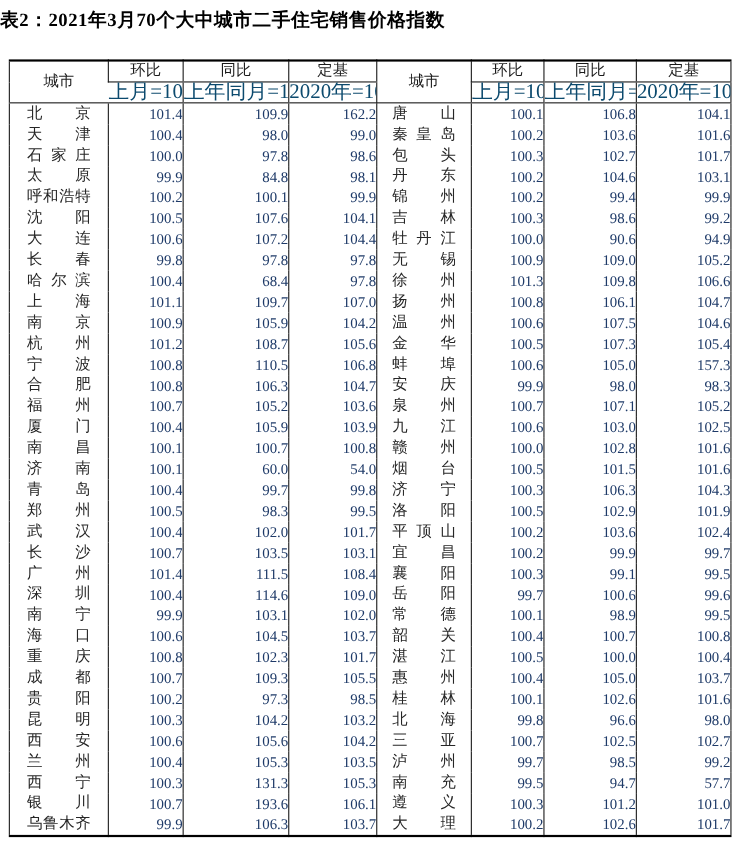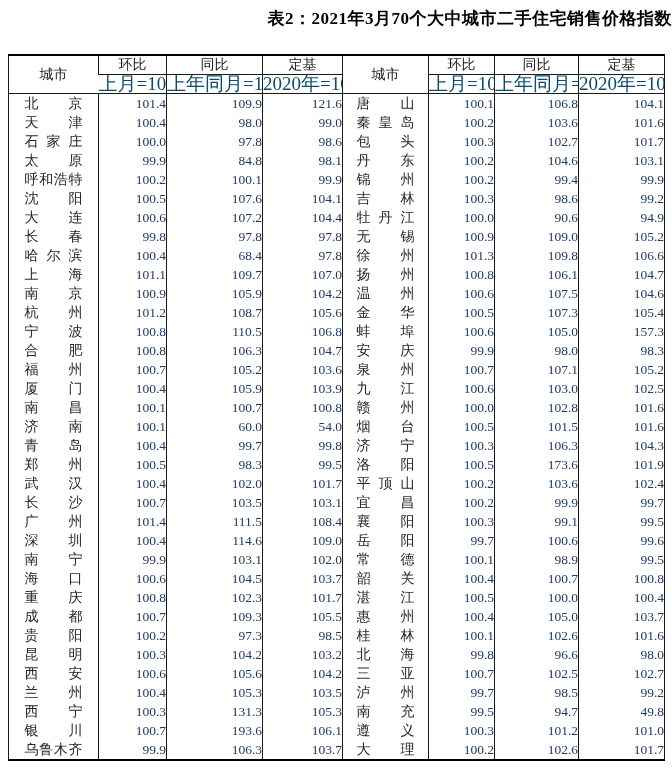--- a/index.html
+++ b/index.html
@@ -11,21 +11,21 @@
     overflow: hidden;
     font-family: "Liberation Serif", "DejaVu Serif", serif;
   }
   .page {
     width: 672px;
     height: 772px;
     position: relative;
   }
   .title {
     margin-top: 7px;
-    text-align: right;
+    text-align: left;
     font-size: 17px;
     font-weight: bold;
     color: #000000;
     letter-spacing: 0.5px;
   }
   table.idx {
     border-collapse: collapse;
     table-layout: fixed;
     width: 656px;
     margin: 24px 8px 0 8px;
@@ -129,21 +129,21 @@
         <th class="sub">上月=100</th>
         <th class="sub">上年同月=100</th>
         <th class="sub">2020年=100</th>
       </tr>
     </thead>
     <tbody id="table-body">
         <tr>
           <td class="city"><span class="cname">北京</span></td>
           <td class="num">101.4</td>
           <td class="num">109.9</td>
-          <td class="num">121.6</td>
+          <td class="num">162.2</td>
           <td class="city"><span class="cname">唐山</span></td>
           <td class="num">100.1</td>
           <td class="num">106.8</td>
           <td class="num">104.1</td>
         </tr>
         <tr>
           <td class="city"><span class="cname">天津</span></td>
           <td class="num">100.4</td>
           <td class="num">98.0</td>
           <td class="num">99.0</td>
@@ -322,21 +322,21 @@
           <td class="num">106.3</td>
           <td class="num">104.3</td>
         </tr>
         <tr>
           <td class="city"><span class="cname">郑州</span></td>
           <td class="num">100.5</td>
           <td class="num">98.3</td>
           <td class="num">99.5</td>
           <td class="city"><span class="cname">洛阳</span></td>
           <td class="num">100.5</td>
-          <td class="num">173.6</td>
+          <td class="num">102.9</td>
           <td class="num">101.9</td>
         </tr>
         <tr>
           <td class="city"><span class="cname">武汉</span></td>
           <td class="num">100.4</td>
           <td class="num">102.0</td>
           <td class="num">101.7</td>
           <td class="city"><span class="cname">平顶山</span></td>
           <td class="num">100.2</td>
           <td class="num">103.6</td>
@@ -453,21 +453,21 @@
           <td class="num">99.2</td>
         </tr>
         <tr>
           <td class="city"><span class="cname">西宁</span></td>
           <td class="num">100.3</td>
           <td class="num">131.3</td>
           <td class="num">105.3</td>
           <td class="city"><span class="cname">南充</span></td>
           <td class="num">99.5</td>
           <td class="num">94.7</td>
-          <td class="num">49.8</td>
+          <td class="num">57.7</td>
         </tr>
         <tr>
           <td class="city"><span class="cname">银川</span></td>
           <td class="num">100.7</td>
           <td class="num">193.6</td>
           <td class="num">106.1</td>
           <td class="city"><span class="cname">遵义</span></td>
           <td class="num">100.3</td>
           <td class="num">101.2</td>
           <td class="num">101.0</td>

